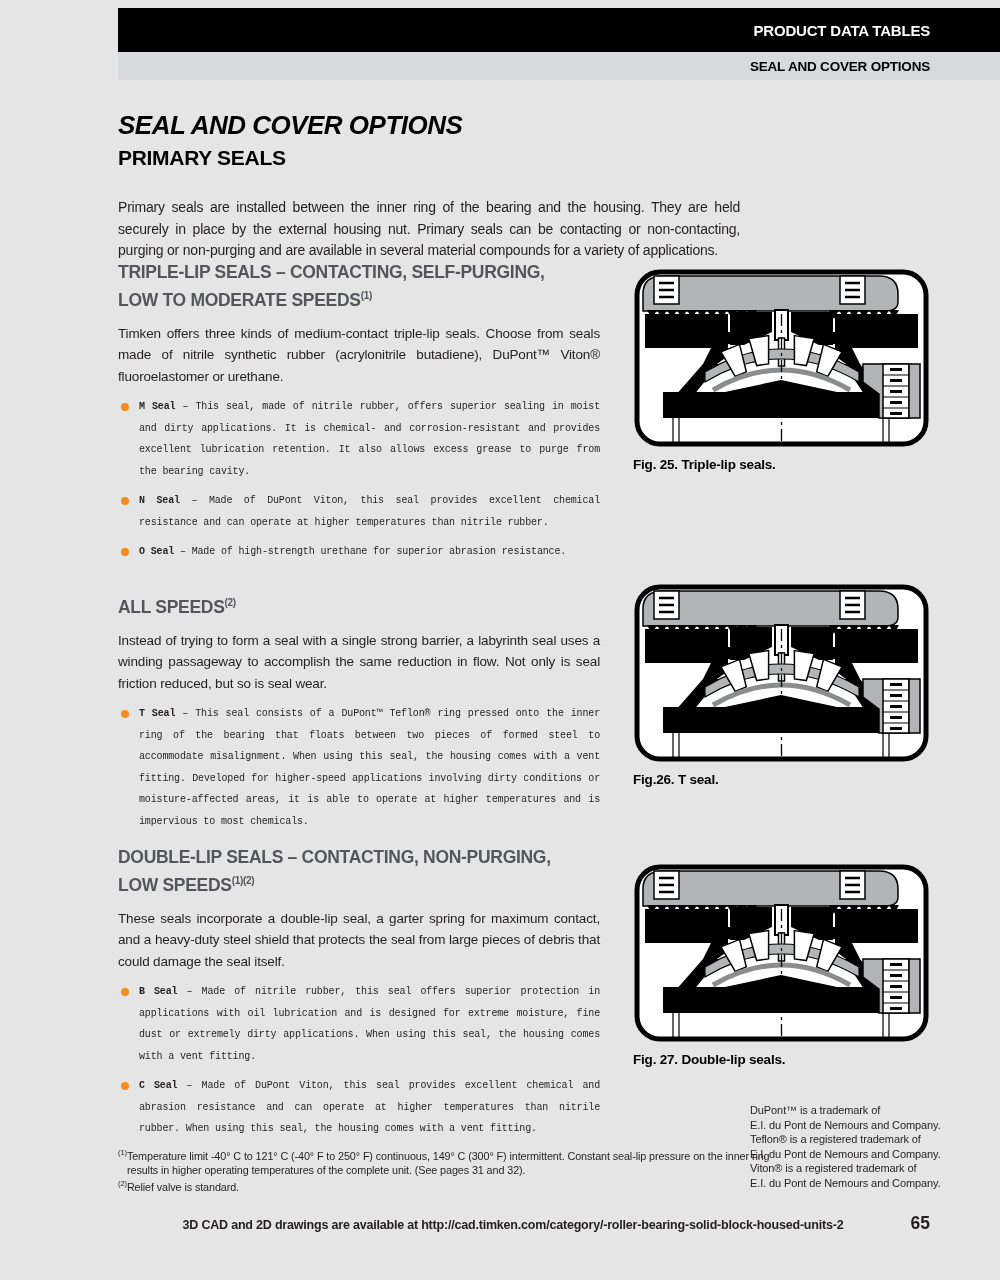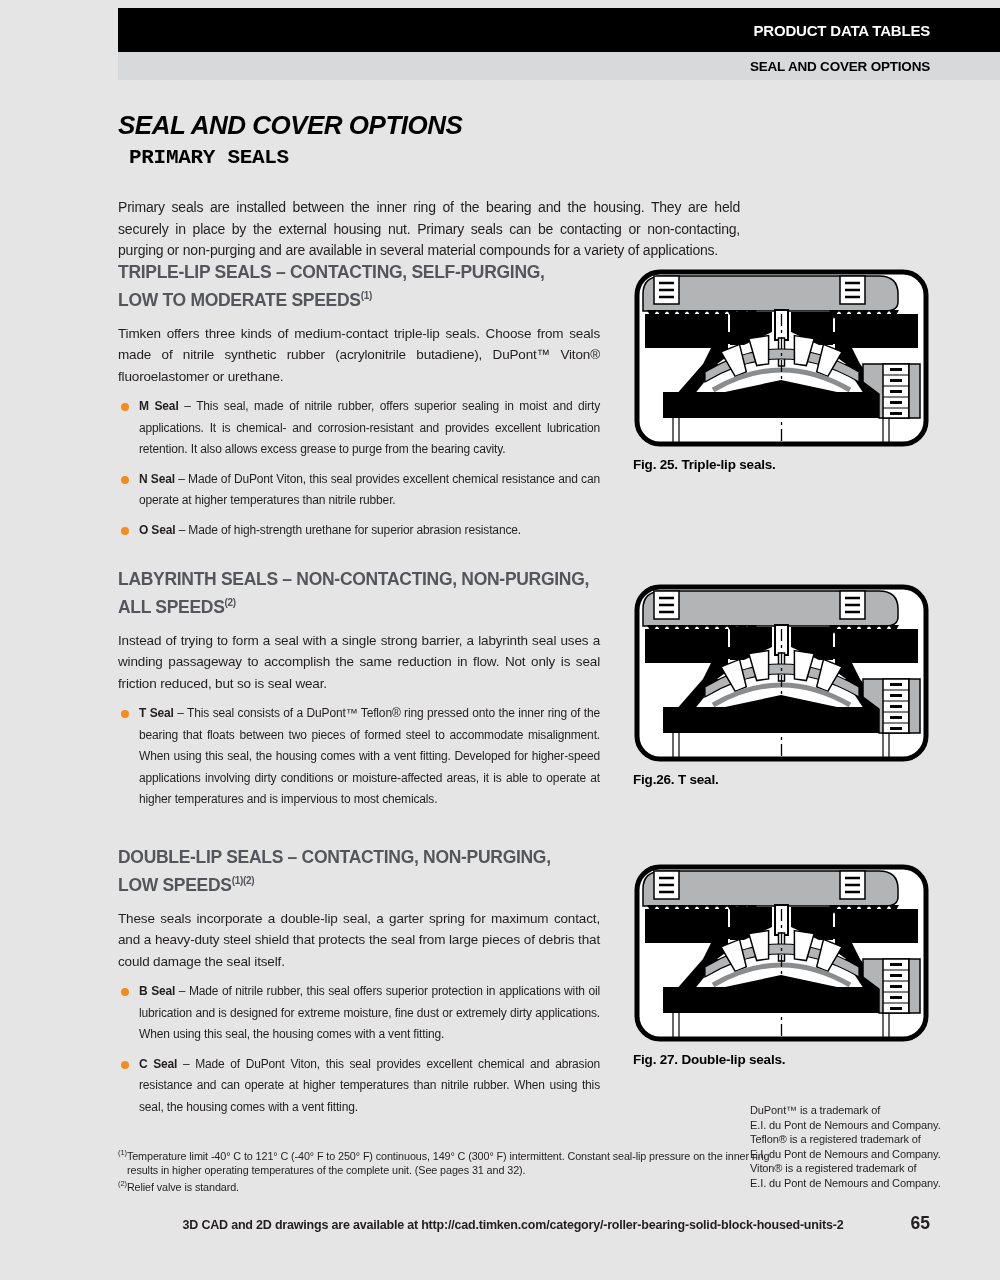--- a/index.html
+++ b/index.html
@@ -18,23 +18,22 @@
     position:absolute; left:118px; right:0; top:52px; height:28px; background:#d8d9da;
     display:flex; align-items:center; justify-content:flex-end; padding-right:70px;
   }
   .band-gray span { color:#000; font-weight:bold; font-size:13.5px; letter-spacing:-0.2px; }
   
   .doc-title {
     position:absolute; left:118px; top:110px; font-size:26px; font-weight:bold;
     font-style:italic; letter-spacing:-0.5px; color:#000;
   }
   .doc-subtitle {
-    position:absolute; left:129px; top:146px; font-size:21px; font-weight:bold; color:#000;
+    position:absolute; left:118px; top:146px; font-size:21px; font-weight:bold; color:#000;
     letter-spacing:-0.3px;
-    font-family:Liberation Mono, monospace;
   }
   .intro-p {
     position:absolute; left:118px; top:197px; width:622px; font-size:14px;
     line-height:21.5px; text-align:justify; letter-spacing:-0.2px;
   }
   
   .section { position:absolute; left:118px; width:482px; }
   .sec-1 { top:261px; } .sec-2 { top:568px; } .sec-3 { top:846px; }
   .sec-heading {
     font-size:17.5px; font-weight:bold; color:#54565b; line-height:23px;
@@ -44,21 +43,21 @@
   .sec-body {
     font-size:13.5px; line-height:21.5px; text-align:justify; letter-spacing:-0.15px;
     margin-bottom:9px;
   }
   .bullet { display:flex; margin-top:8px; }
   .bullet .dot {
     flex:0 0 auto; width:8px; height:8px; border-radius:50%; background:#f68b1f;
     margin:7px 10px 0 3px;
   }
   .bullet p {
-    flex:1; font-size:12px; line-height:21.5px; text-align:justify; letter-spacing:-0.15px;
+    flex:1; font-size:10px; line-height:21.5px; text-align:justify; letter-spacing:-0.15px;font-family:Liberation Mono, monospace;
   }
   
   .figure { position:absolute; left:633px; width:297px; }
   .fig-25 { top:268px; } .fig-26 { top:583px; } .fig-27 { top:863px; }
   .figure svg.fig-img { display:block; width:297px; height:180px; }
   .fig-caption { margin-top:9px; font-size:13.5px; font-weight:bold; color:#000; letter-spacing:-0.2px; }
   
   .footnotes { position:absolute; left:118px; top:1146px; width:652px; font-size:10.8px; line-height:14px; letter-spacing:-0.1px; }
   .footnote { padding-left:9px; text-indent:-9px; }
   .footnote sup { font-size:7.5px; }
@@ -183,21 +182,21 @@
       <p><b>N Seal</b> <span>– Made of DuPont Viton, this seal provides excellent chemical resistance and can operate at higher temperatures than nitrile rubber.</span></p>
     </div>
     <div class="bullet">
       <span class="dot"></span>
       <p><b>O Seal</b> <span>– Made of high-strength urethane for superior abrasion resistance.</span></p>
     </div>
   </div>
 
   <div class="section sec-2">
     <div class="sec-heading">
-      <span>LABYRINTH SEALS – NON-CONTACTING, NON-PURGING,</span><br>
+      <br>
       <span>ALL SPEEDS</span><sup>(2)</sup>
     </div>
     <p class="sec-body">Instead of trying to form a seal with a single strong barrier, a labyrinth seal uses a winding passageway to accomplish the same reduction in flow. Not only is seal friction reduced, but so is seal wear.</p>
     <div class="bullet">
       <span class="dot"></span>
       <p><b>T Seal</b> <span>– This seal consists of a DuPont™ Teflon® ring pressed onto the inner ring of the bearing that floats between two pieces of formed steel to accommodate misalignment. When using this seal, the housing comes with a vent fitting. Developed for higher-speed applications involving dirty conditions or moisture-affected areas, it is able to operate at higher temperatures and is impervious to most chemicals.</span></p>
     </div>
   </div>
 
   <div class="section sec-3">

